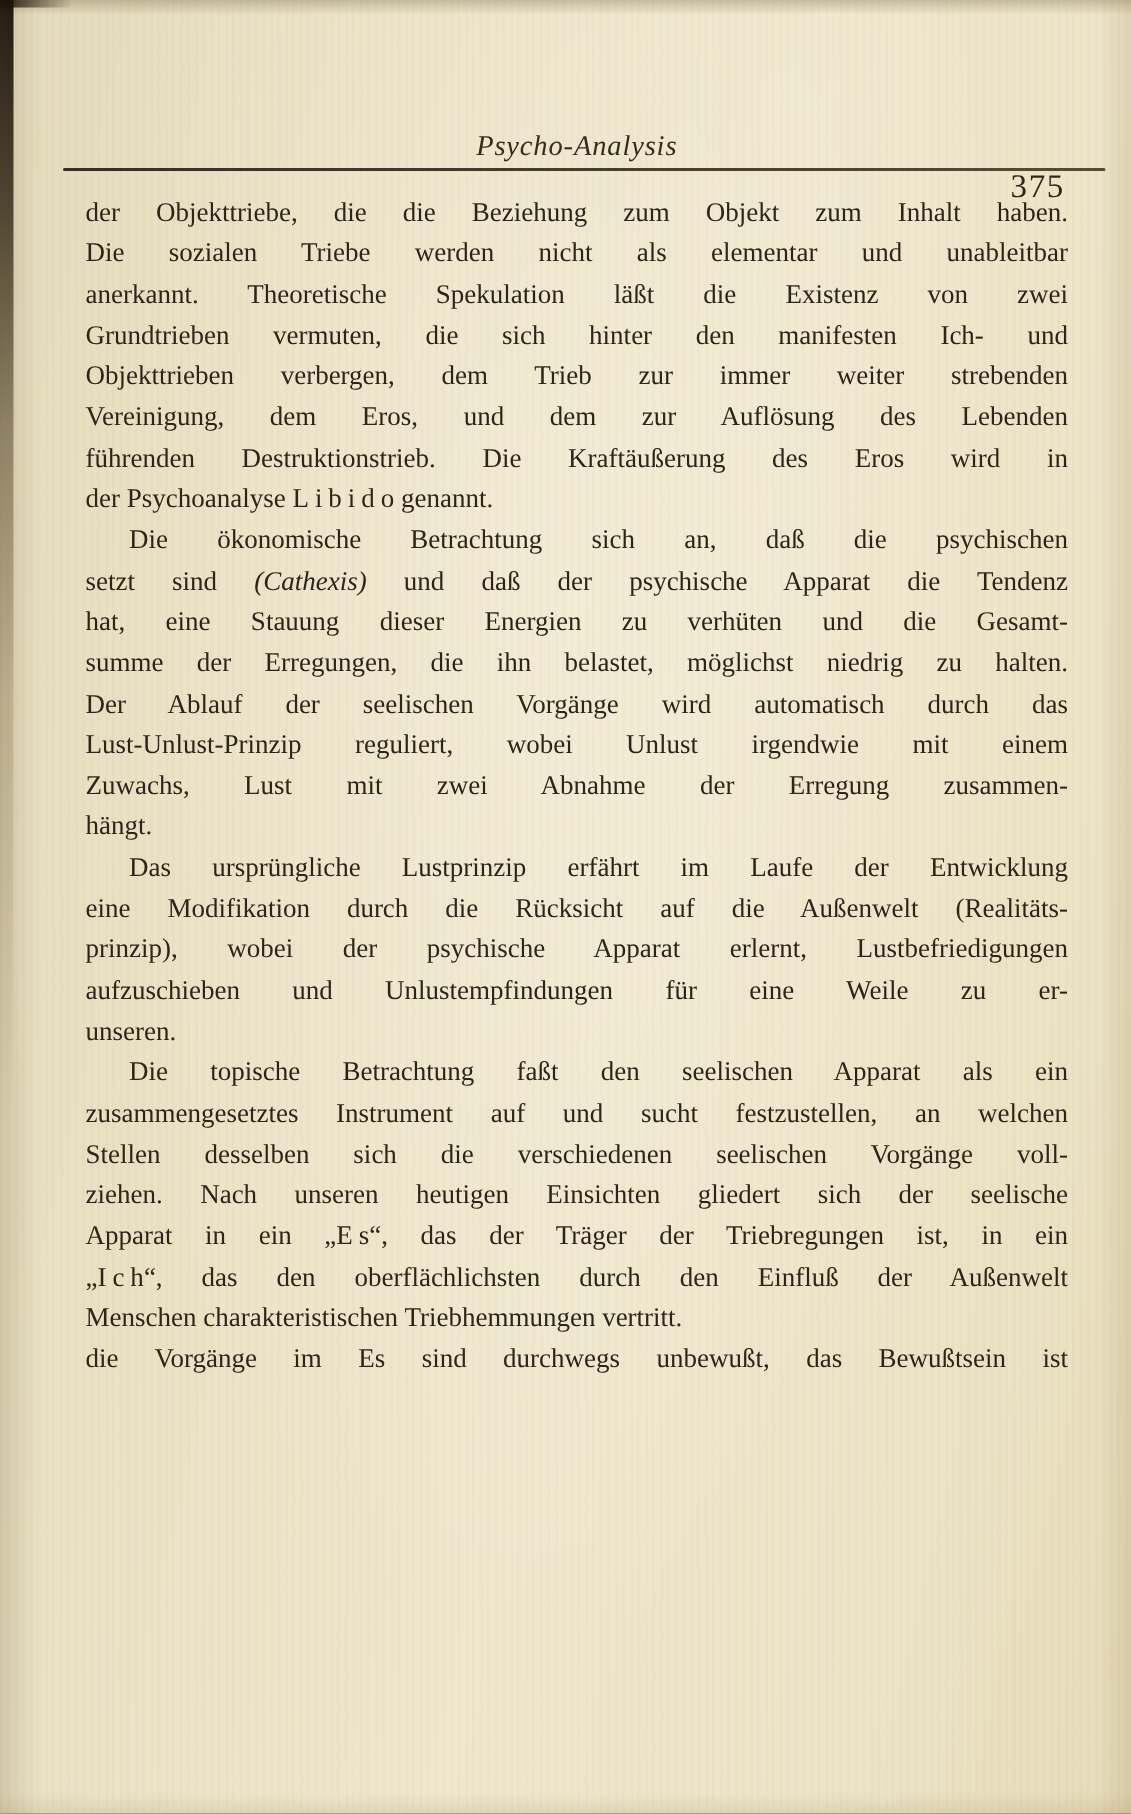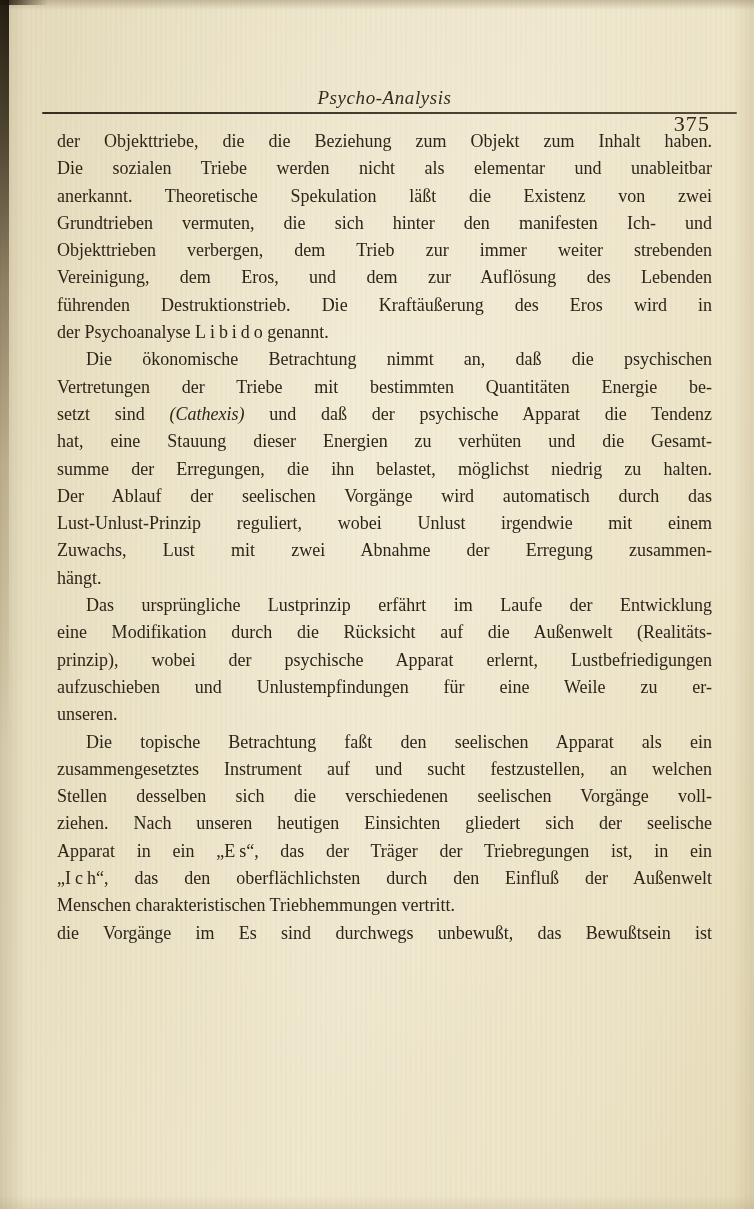--- a/index.html
+++ b/index.html
@@ -100,22 +100,21 @@
 
   <div class="text-block">
       <div class="line"><span>der Objekttriebe, die die Beziehung zum Objekt zum Inhalt haben.</span></div>
       <div class="line"><span>Die sozialen Triebe werden nicht als elementar und unableitbar</span></div>
       <div class="line"><span>anerkannt. Theoretische Spekulation läßt die Existenz von zwei</span></div>
       <div class="line"><span>Grundtrieben vermuten, die sich hinter den manifesten Ich- und</span></div>
       <div class="line"><span>Objekttrieben verbergen, dem Trieb zur immer weiter strebenden</span></div>
       <div class="line"><span>Vereinigung, dem Eros, und dem zur Auflösung des Lebenden</span></div>
       <div class="line"><span>führenden Destruktionstrieb. Die Kraftäußerung des Eros wird in</span></div>
       <div class="line endline"><span>der Psychoanalyse </span><span class="sp">Libido</span><span> genannt.</span></div>
-      <div class="line indent"><span>Die ökonomische Betrachtung nimmt an, daß die psychischen</span></div>
-      <div class="line"><span>Vertretungen der Triebe mit bestimmten Quantitäten Energie be-</span></div>
+      <div class="line indent"><span>Die ökonomische Betrachtung sich an, daß die psychischen</span></div>
       <div class="line"><span>setzt sind </span><span class="it">(Cathexis)</span><span> und daß der psychische Apparat die Tendenz</span></div>
       <div class="line"><span>hat, eine Stauung dieser Energien zu verhüten und die Gesamt-</span></div>
       <div class="line"><span>summe der Erregungen, die ihn belastet, möglichst niedrig zu halten.</span></div>
       <div class="line"><span>Der Ablauf der seelischen Vorgänge wird automatisch durch das</span></div>
       <div class="line"><span>Lust-Unlust-Prinzip reguliert, wobei Unlust irgendwie mit einem</span></div>
       <div class="line"><span>Zuwachs, Lust mit zwei Abnahme der Erregung zusammen-</span></div>
       <div class="line endline"><span>hängt.</span></div>
       <div class="line indent"><span>Das ursprüngliche Lustprinzip erfährt im Laufe der Entwicklung</span></div>
       <div class="line"><span>eine Modifikation durch die Rücksicht auf die Außenwelt (Realitäts-</span></div>
       <div class="line"><span>prinzip), wobei der psychische Apparat erlernt, Lustbefriedigungen</span></div>

